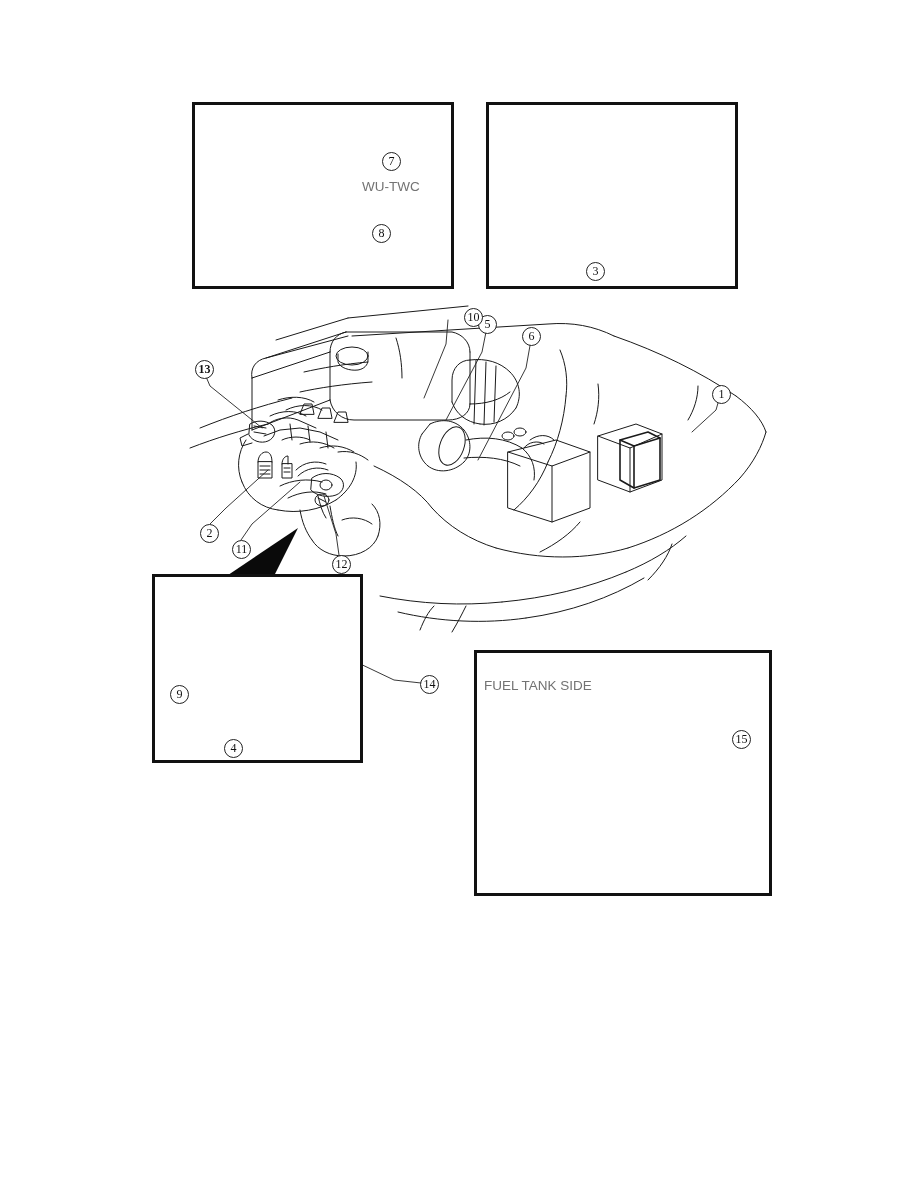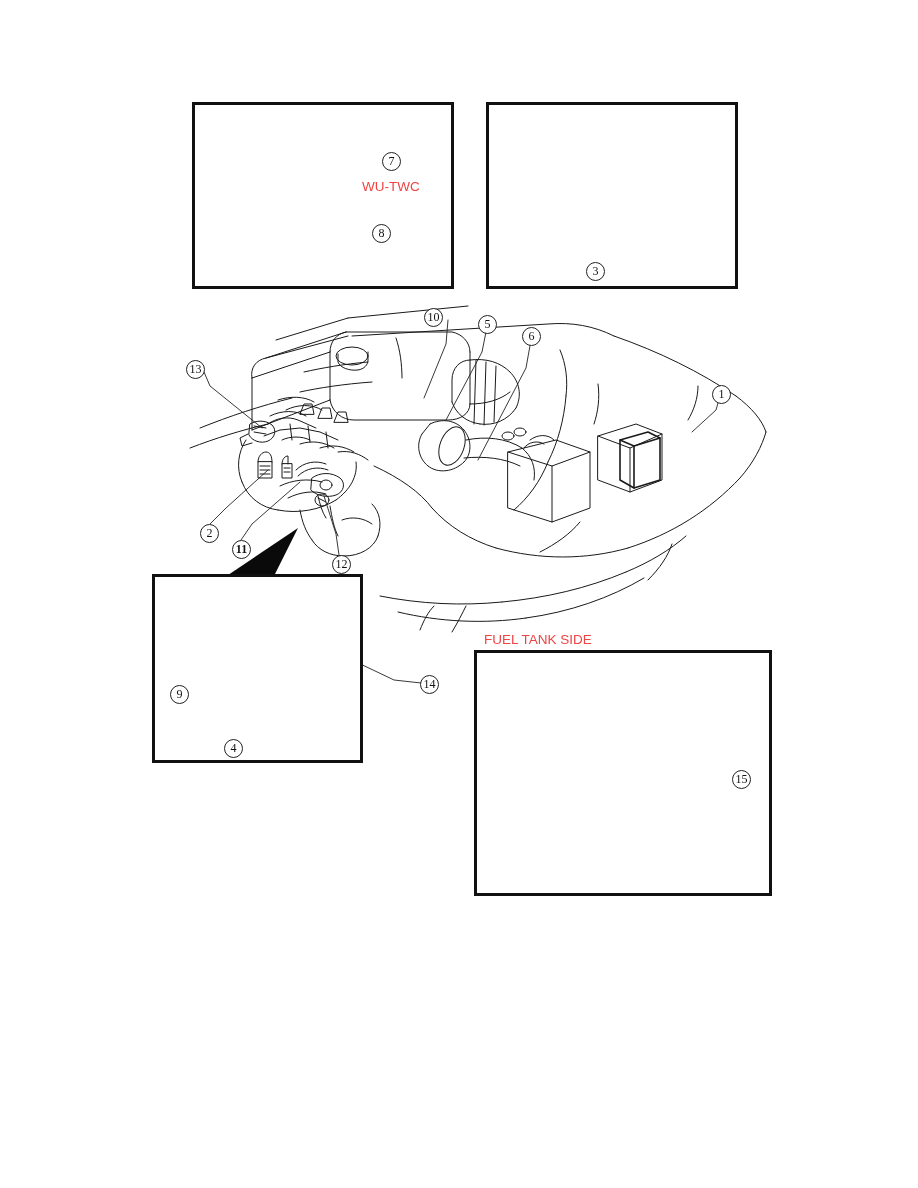--- a/index.html
+++ b/index.html
@@ -46,21 +46,21 @@
     font-size: 12px;
     line-height: 17px;
     text-align: center;
     box-sizing: border-box;
     z-index: 6;
   }
   .txtlabel {
     position: absolute;
     font-family: "Liberation Sans", sans-serif;
     font-size: 13.5px;
-    color: #ef4444;
+    color: #737373;
     white-space: nowrap;
     z-index: 6;
   }
 </style>
 </head>
 <body>
 
 <div id="page">
 
   <svg class="figure-svg" viewBox="0 0 918 1188" xmlns="http://www.w3.org/2000/svg">
@@ -523,31 +523,31 @@
       </defs>
     </g>
   </svg>
 
   <div class="panel" style="left:192px; top:102px; width:262px; height:187px;"></div>
   <div class="panel" style="left:486px; top:102px; width:252px; height:187px;"></div>
   <div class="panel" style="left:152px; top:574px; width:211px; height:189px;"></div>
   <div class="panel" style="left:474px; top:650px; width:298px; height:246px;"></div>
 
   <div class="txtlabel" style="left:362px; top:179px;">WU-TWC</div>
-  <div class="txtlabel" style="left:484px; top:632px;">FUEL TANK SIDE</div>
+  <div class="txtlabel" style="left:484px; top:678px;">FUEL TANK SIDE</div>
 
   <div class="callout" style="left:712px; top:385px;">1</div>
   <div class="callout" style="left:200px; top:524px;">2</div>
   <div class="callout" style="left:586px; top:262px;">3</div>
   <div class="callout" style="left:224px; top:739px;">4</div>
   <div class="callout" style="left:478px; top:315px;">5</div>
   <div class="callout" style="left:522px; top:327px;">6</div>
   <div class="callout" style="left:382px; top:152px;">7</div>
   <div class="callout" style="left:372px; top:224px;">8</div>
   <div class="callout" style="left:170px; top:685px;">9</div>
-  <div class="callout" style="left:424px; top:308px;">10</div>
-  <div class="callout" style="left:232px; top:540px;font-weight:bold;">11</div>
+  <div class="callout" style="left:464px; top:308px;">10</div>
+  <div class="callout" style="left:232px; top:540px;">11</div>
   <div class="callout" style="left:332px; top:555px;text-align:center;">12</div>
-  <div class="callout" style="left:186px; top:360px;">13</div>
+  <div class="callout" style="left:195px; top:360px;font-weight:bold;">13</div>
   <div class="callout" style="left:420px; top:675px;">14</div>
-  <div class="callout" style="left:732px; top:730px;margin-top:40px;">15</div>
+  <div class="callout" style="left:732px; top:730px;">15</div>
 
 </div>
 
 </body></html>

